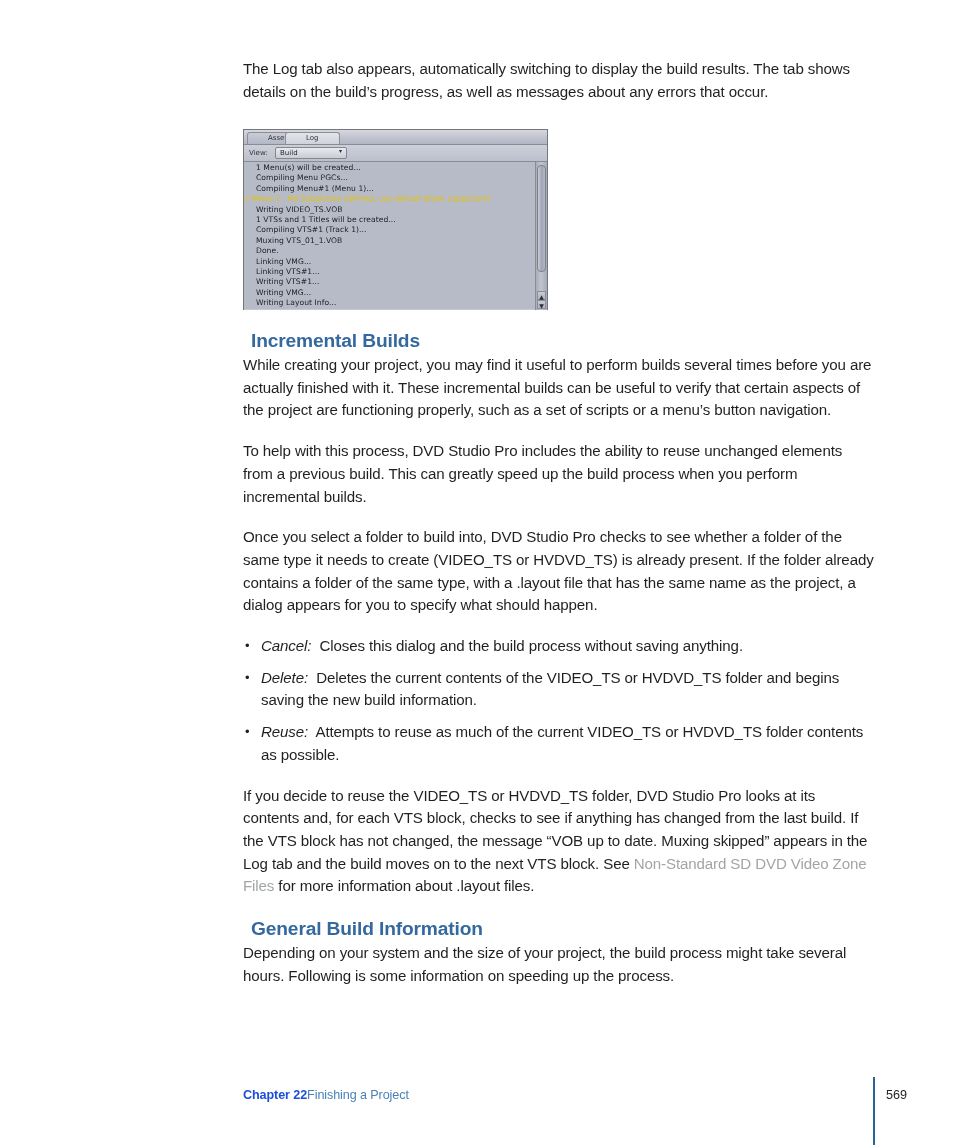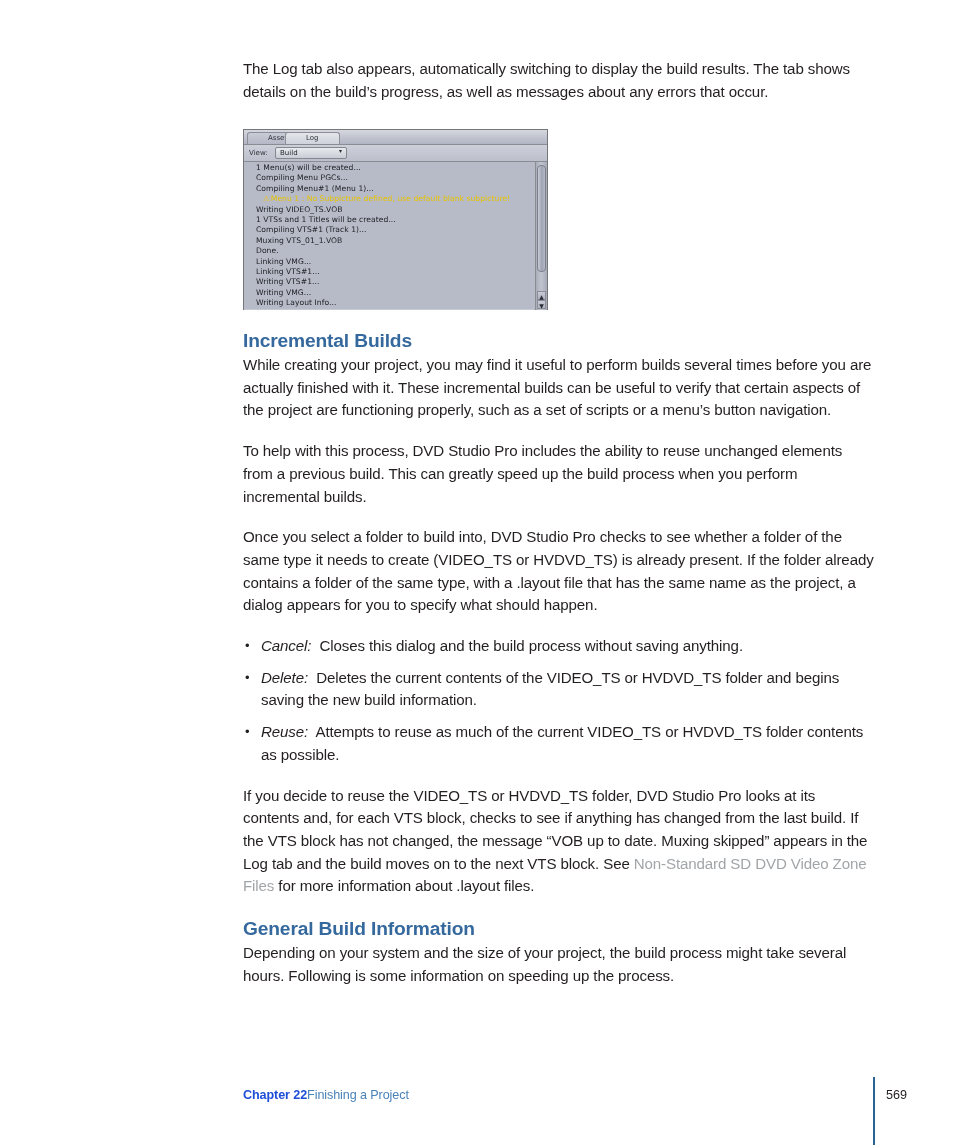--- a/index.html
+++ b/index.html
@@ -36,21 +36,21 @@
     margin: 0 0 18px 0;
     font-size: 15.1px;
     line-height: 22.7px;
     letter-spacing: -0.12px;
     color: #231f20;
     text-align: left;
   }
   p.body.tight { margin-bottom: 8px; }
 
   h2.heading {
-    margin: 0 0 1px 0;
+    margin: 0 0 1px 8px;
     font-size: 19.2px;
     line-height: 25px;
     font-weight: bold;
     letter-spacing: -0.15px;
     color: #35699e;
   }
 
   .bullets {
     margin: 0 0 18px 0;
     padding: 0;
@@ -172,21 +172,21 @@
   .log-line {
     font-size: 7.6px;
     line-height: 10.4px;
     color: #1b1d22;
     padding-left: 12px;
     white-space: nowrap;
     letter-spacing: 0.05px;
   }
   .log-line.warn {
     color: #e6c200;
-    padding-left: 19px;
+    padding-left: 0;
   }
   .log-line.warn .tri {
     display: inline-block;
     color: #f0c419;
     font-size: 7.5px;
     margin-right: 1px;
   }
   .log-line.selected {
     background: #c6cad6;
     color: #111318;

